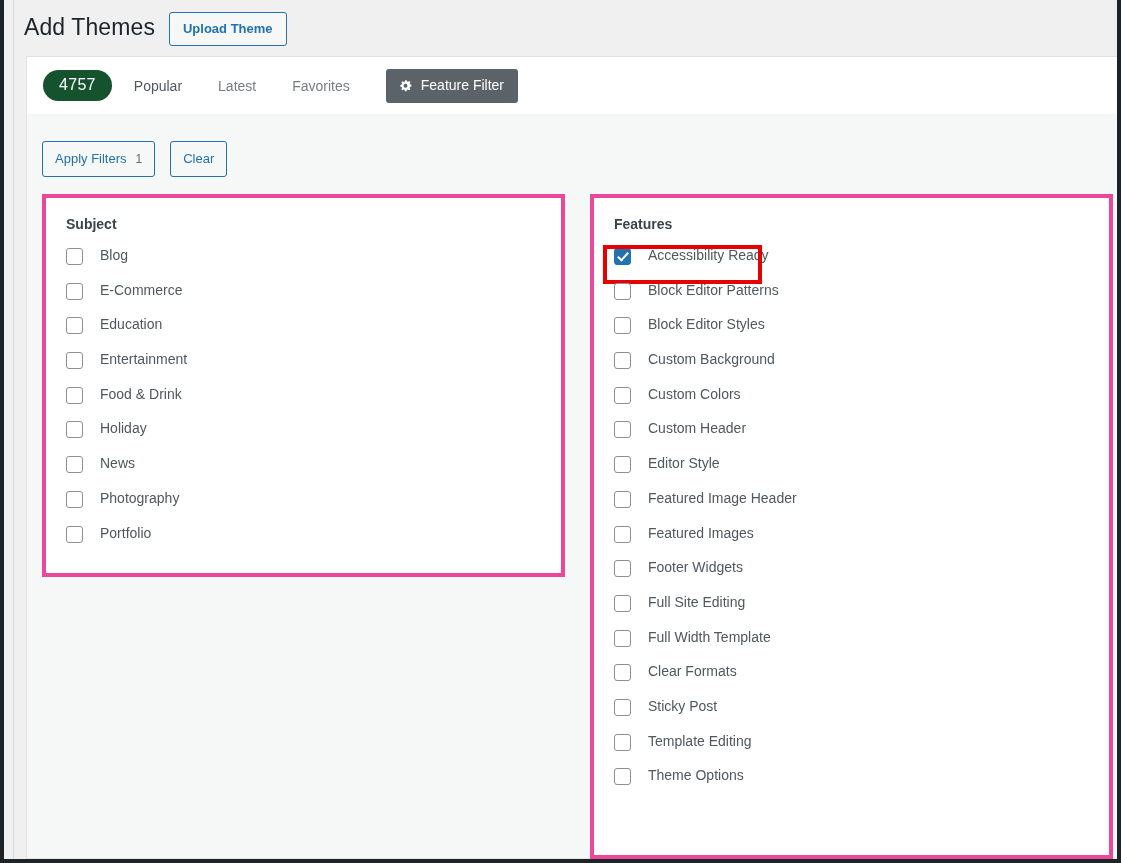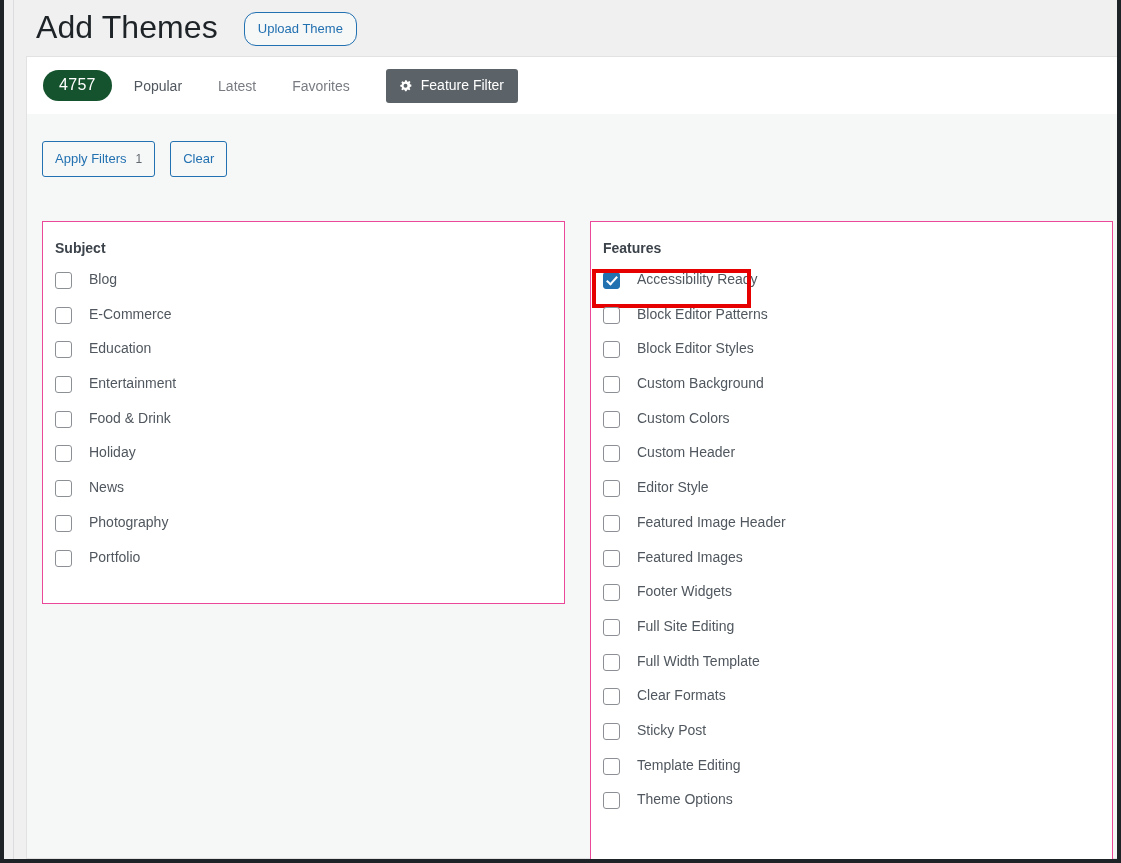--- a/index.html
+++ b/index.html
@@ -51,39 +51,40 @@
     top: 0;
     right: 0;
     height: 56px;
     background: #f0f0f1;
     display: flex;
     align-items: center;
     padding-left: 5px;
     box-sizing: border-box;
   }
   .page-title {
-    font-size: 32px;
+    font-size: 23px;
     font-weight: 400;
     color: #1d2327;
     line-height: 1.3;
-    margin: 16px;
+    margin: 4px;
     padding: 0 10px 0 0;
     letter-spacing: 0.1px;
   }
   .upload-theme-btn {
     font-family: "Liberation Sans", sans-serif;
     font-size: 13px;
     line-height: 1;
     color: #2271b1;
     background: #f6f7f7;
     border: 1px solid #2271b1;
-    border-radius: 12px;
+    border-radius: 3px;
     padding: 9px 13px 10px;
     cursor: pointer;
     margin-top: 2px;
+    font-weight: bold;
   }
 
   
   .theme-navbar {
     position: absolute;
     left: 22px;
     top: 56px;
     width: 1095px;
     height: 58px;
     background: #ffffff;
@@ -173,24 +174,23 @@
   .filter-groups {
     position: absolute;
     left: 15px;
     top: 80px;
     right: 9px;
     display: flex;
     gap: 25px;
   }
   .filter-group {
     background: #ffffff;
-    border: 1px solid #ec4899;
-    box-sizing: border-box;
-    padding: 14px 12px 18px;
-    margin-top: 27px;
+    border: 4px solid #ec4899;
+    box-sizing: border-box;
+    padding: 14px 20px 18px;
   }
   .group-subject { width: 526px; height: 383px; }
   .group-features { width: 526px; height: 665px; }
   .group-title {
     font-size: 14px;
     font-weight: 700;
     color: #3c434a;
     margin: 4px 0 16px 0;
   }
   .check-row {

